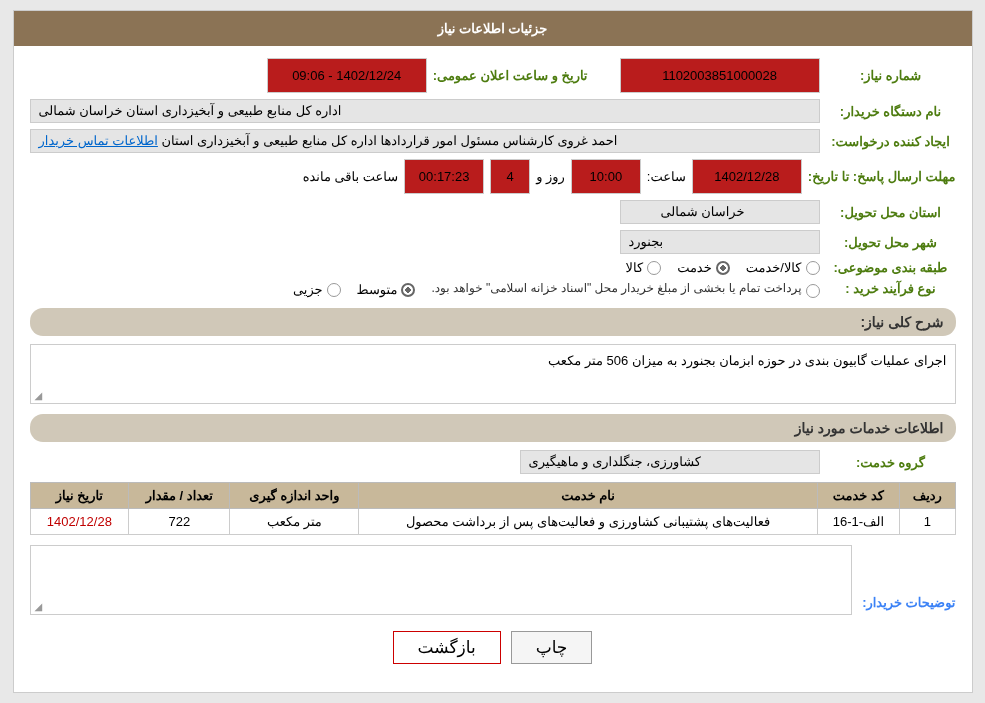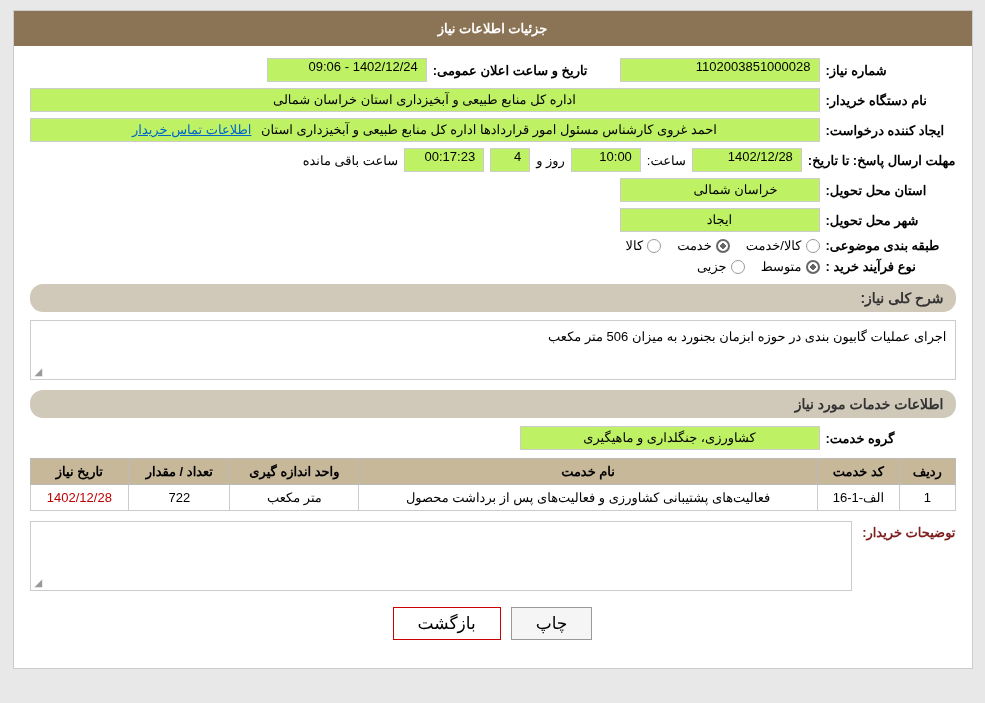--- a/index.html
+++ b/index.html
@@ -30,50 +30,51 @@
     .content {
       padding: 12px 16px;
     }
     .info-row {
       display: flex;
       align-items: center;
       margin-bottom: 6px;
       gap: 6px;
     }
     .label {
-      color: #000000;
+      color: #4d7c0f;
       font-weight: bold;
       white-space: nowrap;
       min-width: 130px;
-      text-align: left;
+      text-align: center;
     }
     .value-box {
       border: 1px solid #ccc;
-      background: #bef264;
+      background: #e5e5e5;
       padding: 3px 8px;
       min-height: 24px;
       min-width: 160px;
-      text-align: center;
+      text-align: left;
     }
     .value-box.wide {
       flex: 1;
     }
     .value-text {
       padding: 3px 0;
     }
     .link-text {
       color: #0066cc;
       text-decoration: underline;
       cursor: pointer;
     }
     .small-box {
       border: 1px solid #ccc;
-      background: #bef264;
-      padding: 0 8px;
+      background: #b91c1c;
+      padding: 9px 8px;
       min-height: 24px;
+      text-align: center;
     }
     .section-header {
       background: #d0c8b8;
       color: #333;
       font-weight: bold;
       font-size: 14px;
       padding: 6px 12px;
       margin: 10px 0 8px 0;
       text-align: right;
       border-radius: 13px;
@@ -136,24 +137,25 @@
     .services-table .date-td {
       color: #c00000;
     }
     .buyer-notes {
       display: flex;
       align-items: flex-start;
       gap: 10px;
       margin-top: 10px;
     }
     .buyer-notes-label {
-      color: #7f1d1d;
+      color: #3b82f6;
       font-weight: bold;
       min-width: 90px;
       padding-top: 4px;
+      margin-top: 46px;
     }
     .notes-box {
       border: 1px solid #ccc;
       background: #fff;
       flex: 1;
       min-height: 70px;
       position: relative;
     }
     .notes-box .resize-handle {
       position: absolute;
@@ -205,21 +207,21 @@
 
     <div class="info-row">
       <span class="label">نام دستگاه خریدار:</span>
       <div class="value-box wide">اداره کل منابع طبیعی و آبخیزداری استان خراسان شمالی</div>
     </div>
 
     <div class="info-row">
       <span class="label">ایجاد کننده درخواست:</span>
       <div class="value-box wide">
         <span>احمد غروی کارشناس مسئول امور قراردادها اداره کل منابع طبیعی و آبخیزداری استان</span>
-        <span class="link-text" style="margin-right:6px;">اطلاعات تماس خریدار</span>
+        <span class="link-text" style="">اطلاعات تماس خریدار</span>
       </div>
     </div>
 
     <div class="info-row">
       <span class="label">مهلت ارسال پاسخ: تا تاریخ:</span>
       <div class="small-box" style="min-width:110px;">1402/12/28</div>
       <span class="value-text">ساعت:</span>
       <div class="small-box" style="min-width:70px;">10:00</div>
       <span class="value-text">روز و</span>
       <div class="small-box" style="min-width:40px;">4</div>
@@ -227,21 +229,21 @@
       <span class="value-text">ساعت باقی مانده</span>
     </div>
 
     <div class="info-row">
       <span class="label">استان محل تحویل:</span>
       <div class="value-box" style="min-width:200px;padding-left:40px;">خراسان شمالی</div>
     </div>
 
     <div class="info-row">
       <span class="label">شهر محل تحویل:</span>
-      <div class="value-box" style="min-width:200px;">ایجاد</div>
+      <div class="value-box" style="min-width:200px;">بجنورد</div>
     </div>
 
     <div class="info-row">
       <span class="label">طبقه بندی موضوعی:</span>
       <div class="radio-group">
         <div class="radio-item">
           <span class="radio-circle"></span>
           <span>کالا/خدمت</span>
         </div>
         <div class="radio-item">
@@ -252,20 +254,24 @@
           <span class="radio-circle"></span>
           <span>کالا</span>
         </div>
       </div>
     </div>
 
     <div class="info-row" style="align-items:flex-start;">
       <span class="label">نوع فرآیند خرید :</span>
       <div style="display:flex; flex-direction:column; gap:4px;">
         <div class="radio-group">
+          <div class="radio-item" style="flex:1; align-items:flex-start;">
+            <span class="radio-circle" style="margin-top:3px;"></span>
+            <span style="font-size:12px; color:#333; max-width:560px;">پرداخت تمام یا بخشی از مبلغ خریدار محل "اسناد خزانه اسلامی" خواهد بود.</span>
+          </div>
           <div class="radio-item">
             <span class="radio-circle selected"></span>
             <span>متوسط</span>
           </div>
           <div class="radio-item">
             <span class="radio-circle"></span>
             <span>جزیی</span>
           </div>
         </div>
       </div>

